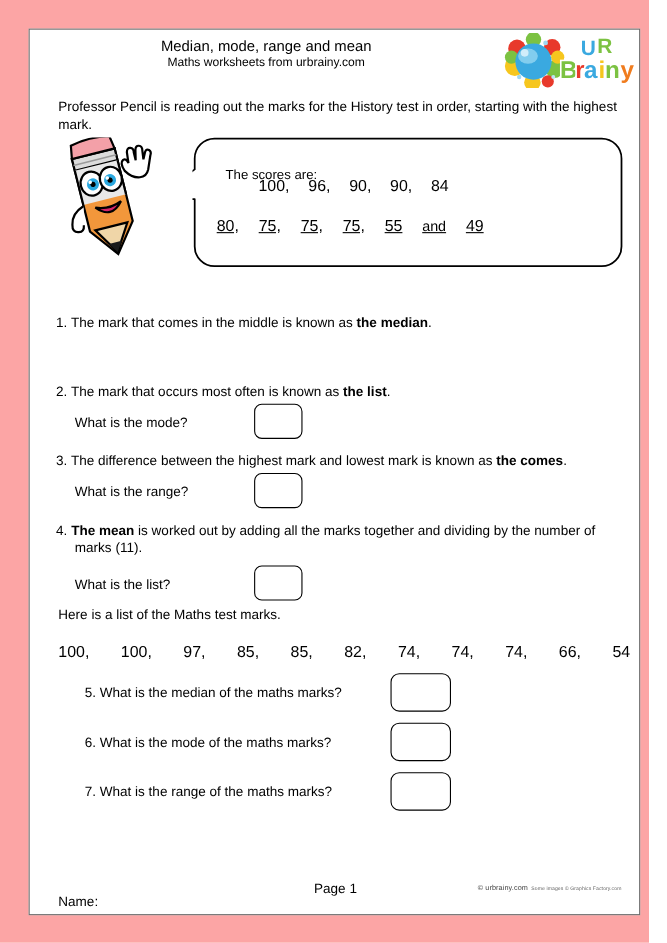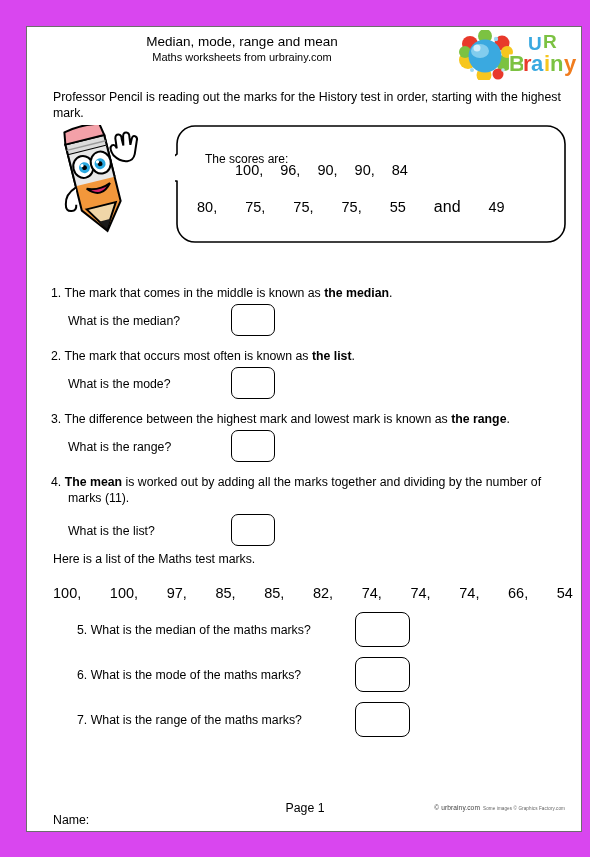--- a/index.html
+++ b/index.html
@@ -13,21 +13,21 @@
     font-family: "Liberation Sans", sans-serif;
     color: #000;
     position: relative;
     overflow: hidden;
   }
   .page {
     position: absolute;
     left: 0; top: 0;
     width: 590px;
     height: 857px;
-    background: #d946ef;
+    background: #fca5a5;
   }
   .sheet-border {
     position: absolute;
     left: 26px;
     top: 26px;
     width: 556px;
     height: 806px;
     border: 1px solid #6d6d6d;
     box-sizing: border-box;
     background: #fff;
@@ -113,24 +113,25 @@
     display: flex;
     gap: 17px;
   }
   .scores-row2 {
     position: absolute;
     left: 22px;
     top: 74px;
     width: 350px;
     font-size: 14.5px;
     display: flex;
-    gap: 28px;
-    align-items: center;
-  }
-  .and-word { font-size: 16px; }
+    gap: 18px;
+    align-items: flex-start;
+    text-decoration: underline;
+  }
+  .and-word { font-size: 13px; }
 
   
   .qsec { position: absolute; left: 24px; width: 520px; }
   .qline {
     font-size: 12.3px;
     line-height: 16px;
   }
   .qline b { font-weight: bold; }
   .qsub {
     position: relative;
@@ -320,41 +321,37 @@
         <span class="and-word">and</span>
         <span>49</span>
       </div>
     </div>
 
     <div class="qsec" style="top:258px;">
       <div class="qline">
         <span>1.</span>
         <span>The mark that comes in the middle is known as </span><b>the median</b><span>.</span>
       </div>
-      <div class="qsub">
-        <span class="lbl">What is the median?</span>
-        <div class="abox abox-sm"></div>
-      </div>
     </div>
 
     <div class="qsec" style="top:321px;">
       <div class="qline">
         <span>2.</span>
         <span>The mark that occurs most often is known as </span><b>the list</b><span>.</span>
       </div>
       <div class="qsub">
         <span class="lbl">What is the mode?</span>
         <div class="abox abox-sm"></div>
       </div>
     </div>
 
     <div class="qsec" style="top:384px;">
       <div class="qline">
         <span>3.</span>
-        <span>The difference between the highest mark and lowest mark is known as </span><b>the range</b><span>.</span>
+        <span>The difference between the highest mark and lowest mark is known as </span><b>the comes</b><span>.</span>
       </div>
       <div class="qsub">
         <span class="lbl">What is the range?</span>
         <div class="abox abox-sm"></div>
       </div>
     </div>
 
     <div class="qsec" style="top:447px;">
       <div class="qline" style="padding-left:17px; text-indent:-17px;">
         <span>4.</span>

